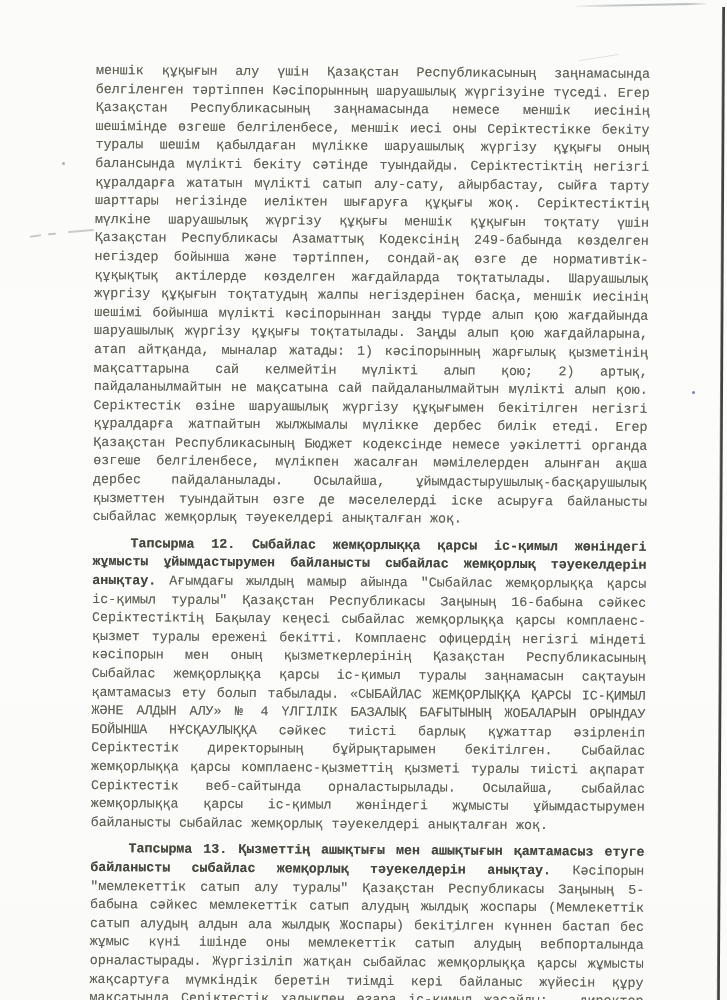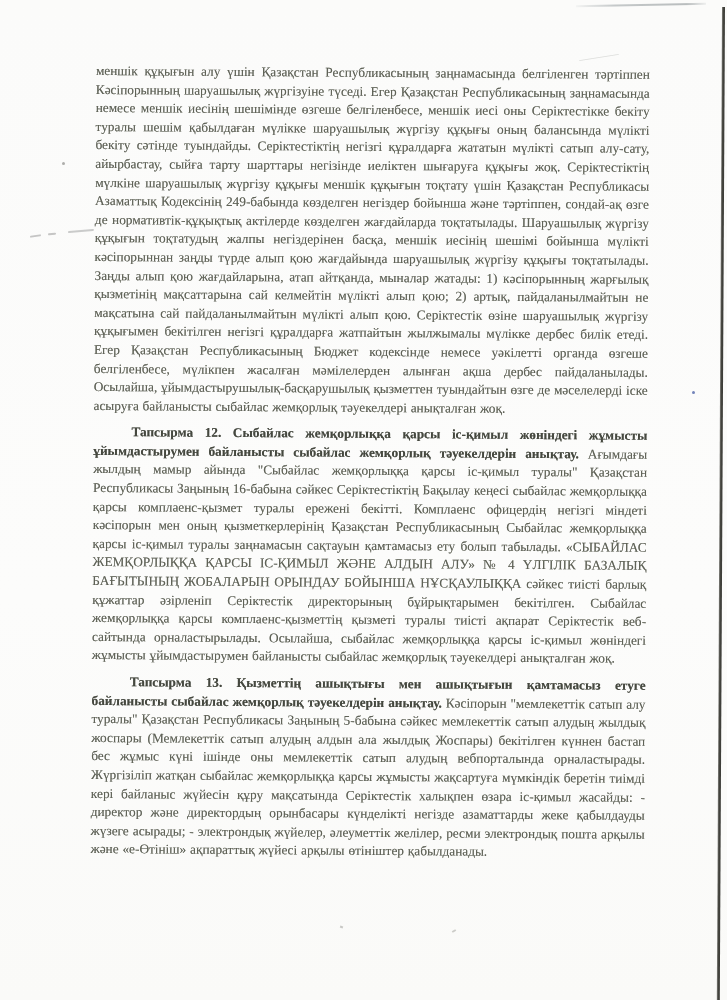--- a/index.html
+++ b/index.html
@@ -12,20 +12,21 @@
     overflow: hidden;
     background: #fcfcfb;
     position: relative;
     font-family: "Liberation Serif", serif;
   }
   .page {
     position: absolute;
     inset: 0;
     background:
       linear-gradient(180deg, #fbfbfa 0%, #fcfcfb 60%, #fafaf8 100%);
+    font-family: Liberation Mono, monospace;
   }
   
   .text-block {
     position: absolute;
     left: 96px;
     top: 62px;
     width: 554px;
     transform: rotate(0.4deg);
     transform-origin: top left;
   }

